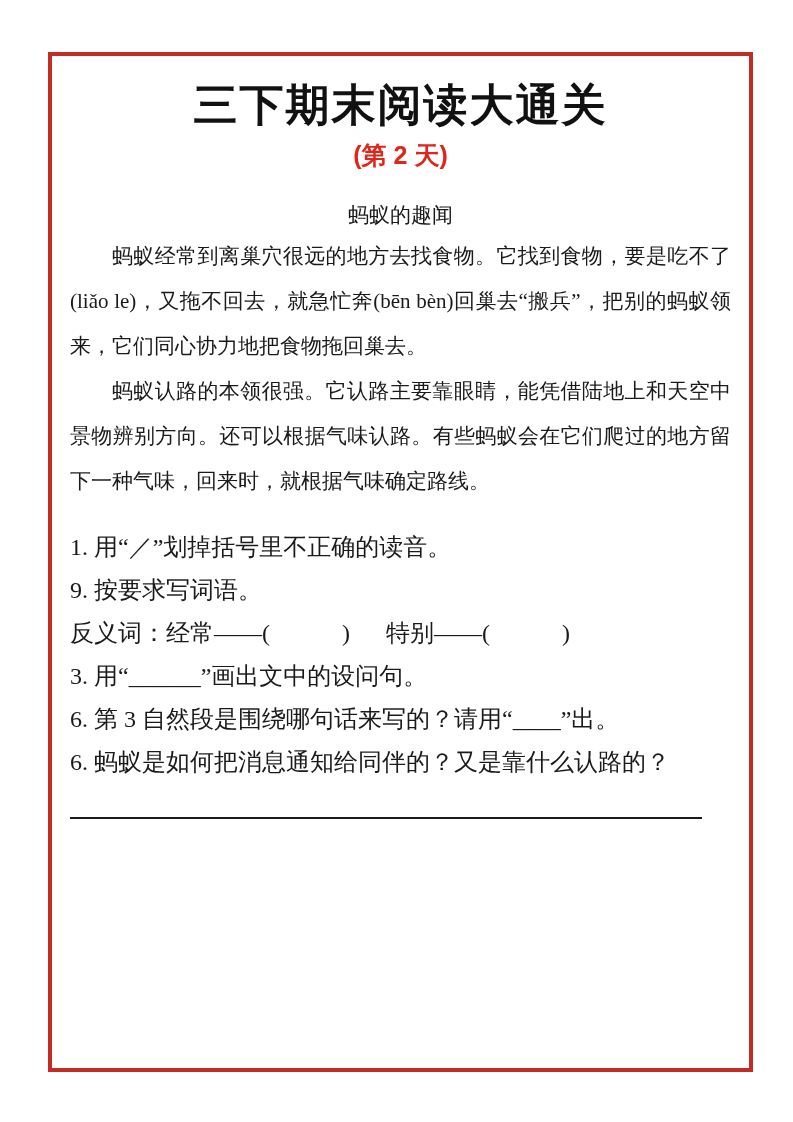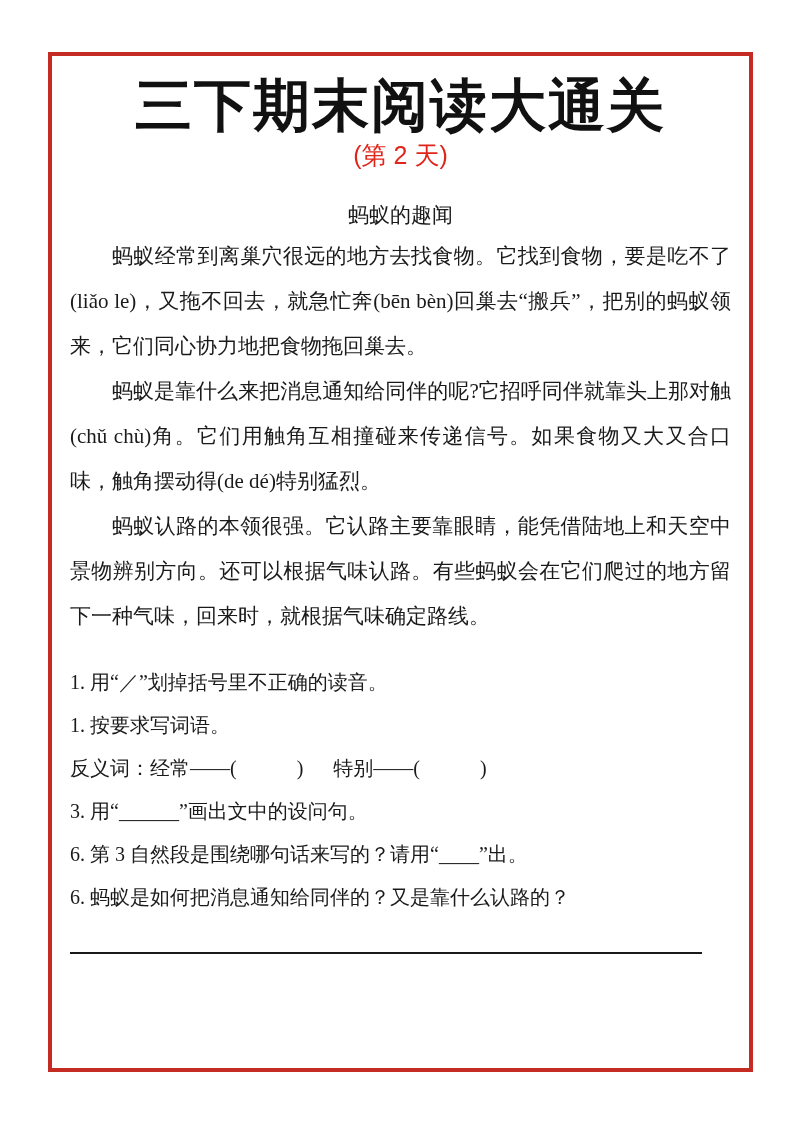--- a/index.html
+++ b/index.html
@@ -25,30 +25,30 @@
     background: #ffffff;
   }
   .content {
     padding: 14px 18px 0 18px;
   }
   .main-title {
     margin: 6px 0 0 0;
     text-align: center;
     font-family: "Liberation Sans", sans-serif;
     font-weight: 900;
-    font-size: 57px;
+    font-size: 44px;
     line-height: 58px;
     letter-spacing: 2px;
     color: #111111;
   }
   .sub-title {
     margin: 4px 0 0 0;
     text-align: center;
     font-family: "Liberation Sans", sans-serif;
-    font-weight: 400;
+    font-weight: 700;
     font-size: 25px;
     line-height: 34px;
     color: #e0251b;
   }
   .passage-title {
     margin: 28px 0 4px 0;
     text-align: center;
     font-weight: normal;
     font-size: 21px;
     line-height: 30px;
@@ -58,21 +58,21 @@
     font-size: 21px;
     line-height: 45px;
     text-indent: 2em;
     text-align: justify;
     font-family: Liberation Serif, serif;
   }
   .questions {
     margin-top: 22px;
   }
   .questions .q-line {
-    font-size: 20px;
+    font-size: 24px;
     line-height: 43px;
     white-space: pre-wrap;
   }
   .answer-line {
     margin: 32px auto 0 auto;
     width: 632px;
     margin-left: 0;
     border-bottom: 2px solid #1a1a1a;
     height: 1px;
   }
@@ -82,27 +82,26 @@
 
 <div class="page-frame">
   <div class="content">
 
     <h1 class="main-title">三下期末阅读大通关</h1>
     <div class="sub-title">(第 2 天)</div>
 
     <div class="passage">
       <div class="passage-title">蚂蚁的趣闻</div>
       <p>蚂蚁经常到离巢穴很远的地方去找食物。它找到食物，要是吃不了(liǎo  le)，又拖不回去，就急忙奔(bēn  bèn)回巢去“搬兵”，把别的蚂蚁领来，它们同心协力地把食物拖回巢去。</p>
-      <p>蚂蚁是靠什么来把消息通知给同伴的呢?它招呼同伴就靠头上那对触(chǔ  chù)角。它们用触角互相撞碰来传递信号。如果食物又大又合口味，触角摆动得(de  dé)特别猛烈。</p>
       <p>蚂蚁认路的本领很强。它认路主要靠眼睛，能凭借陆地上和天空中景物辨别方向。还可以根据气味认路。有些蚂蚁会在它们爬过的地方留下一种气味，回来时，就根据气味确定路线。</p>
     </div>
 
     <div class="questions">
       <div class="q-line">1. 用“／”划掉括号里不正确的读音。</div>
-      <div class="q-line">1. 按要求写词语。</div>
+      <div class="q-line">9. 按要求写词语。</div>
       <div class="q-line">反义词：经常——(　　　)　  特别——(　　　)</div>
       <div class="q-line">3. 用“______”画出文中的设问句。</div>
       <div class="q-line">6. 第 3 自然段是围绕哪句话来写的？请用“____”出。</div>
       <div class="q-line">6. 蚂蚁是如何把消息通知给同伴的？又是靠什么认路的？</div>
     </div>
 
     <div class="answer-line"></div>
 
   </div>
 </div>

